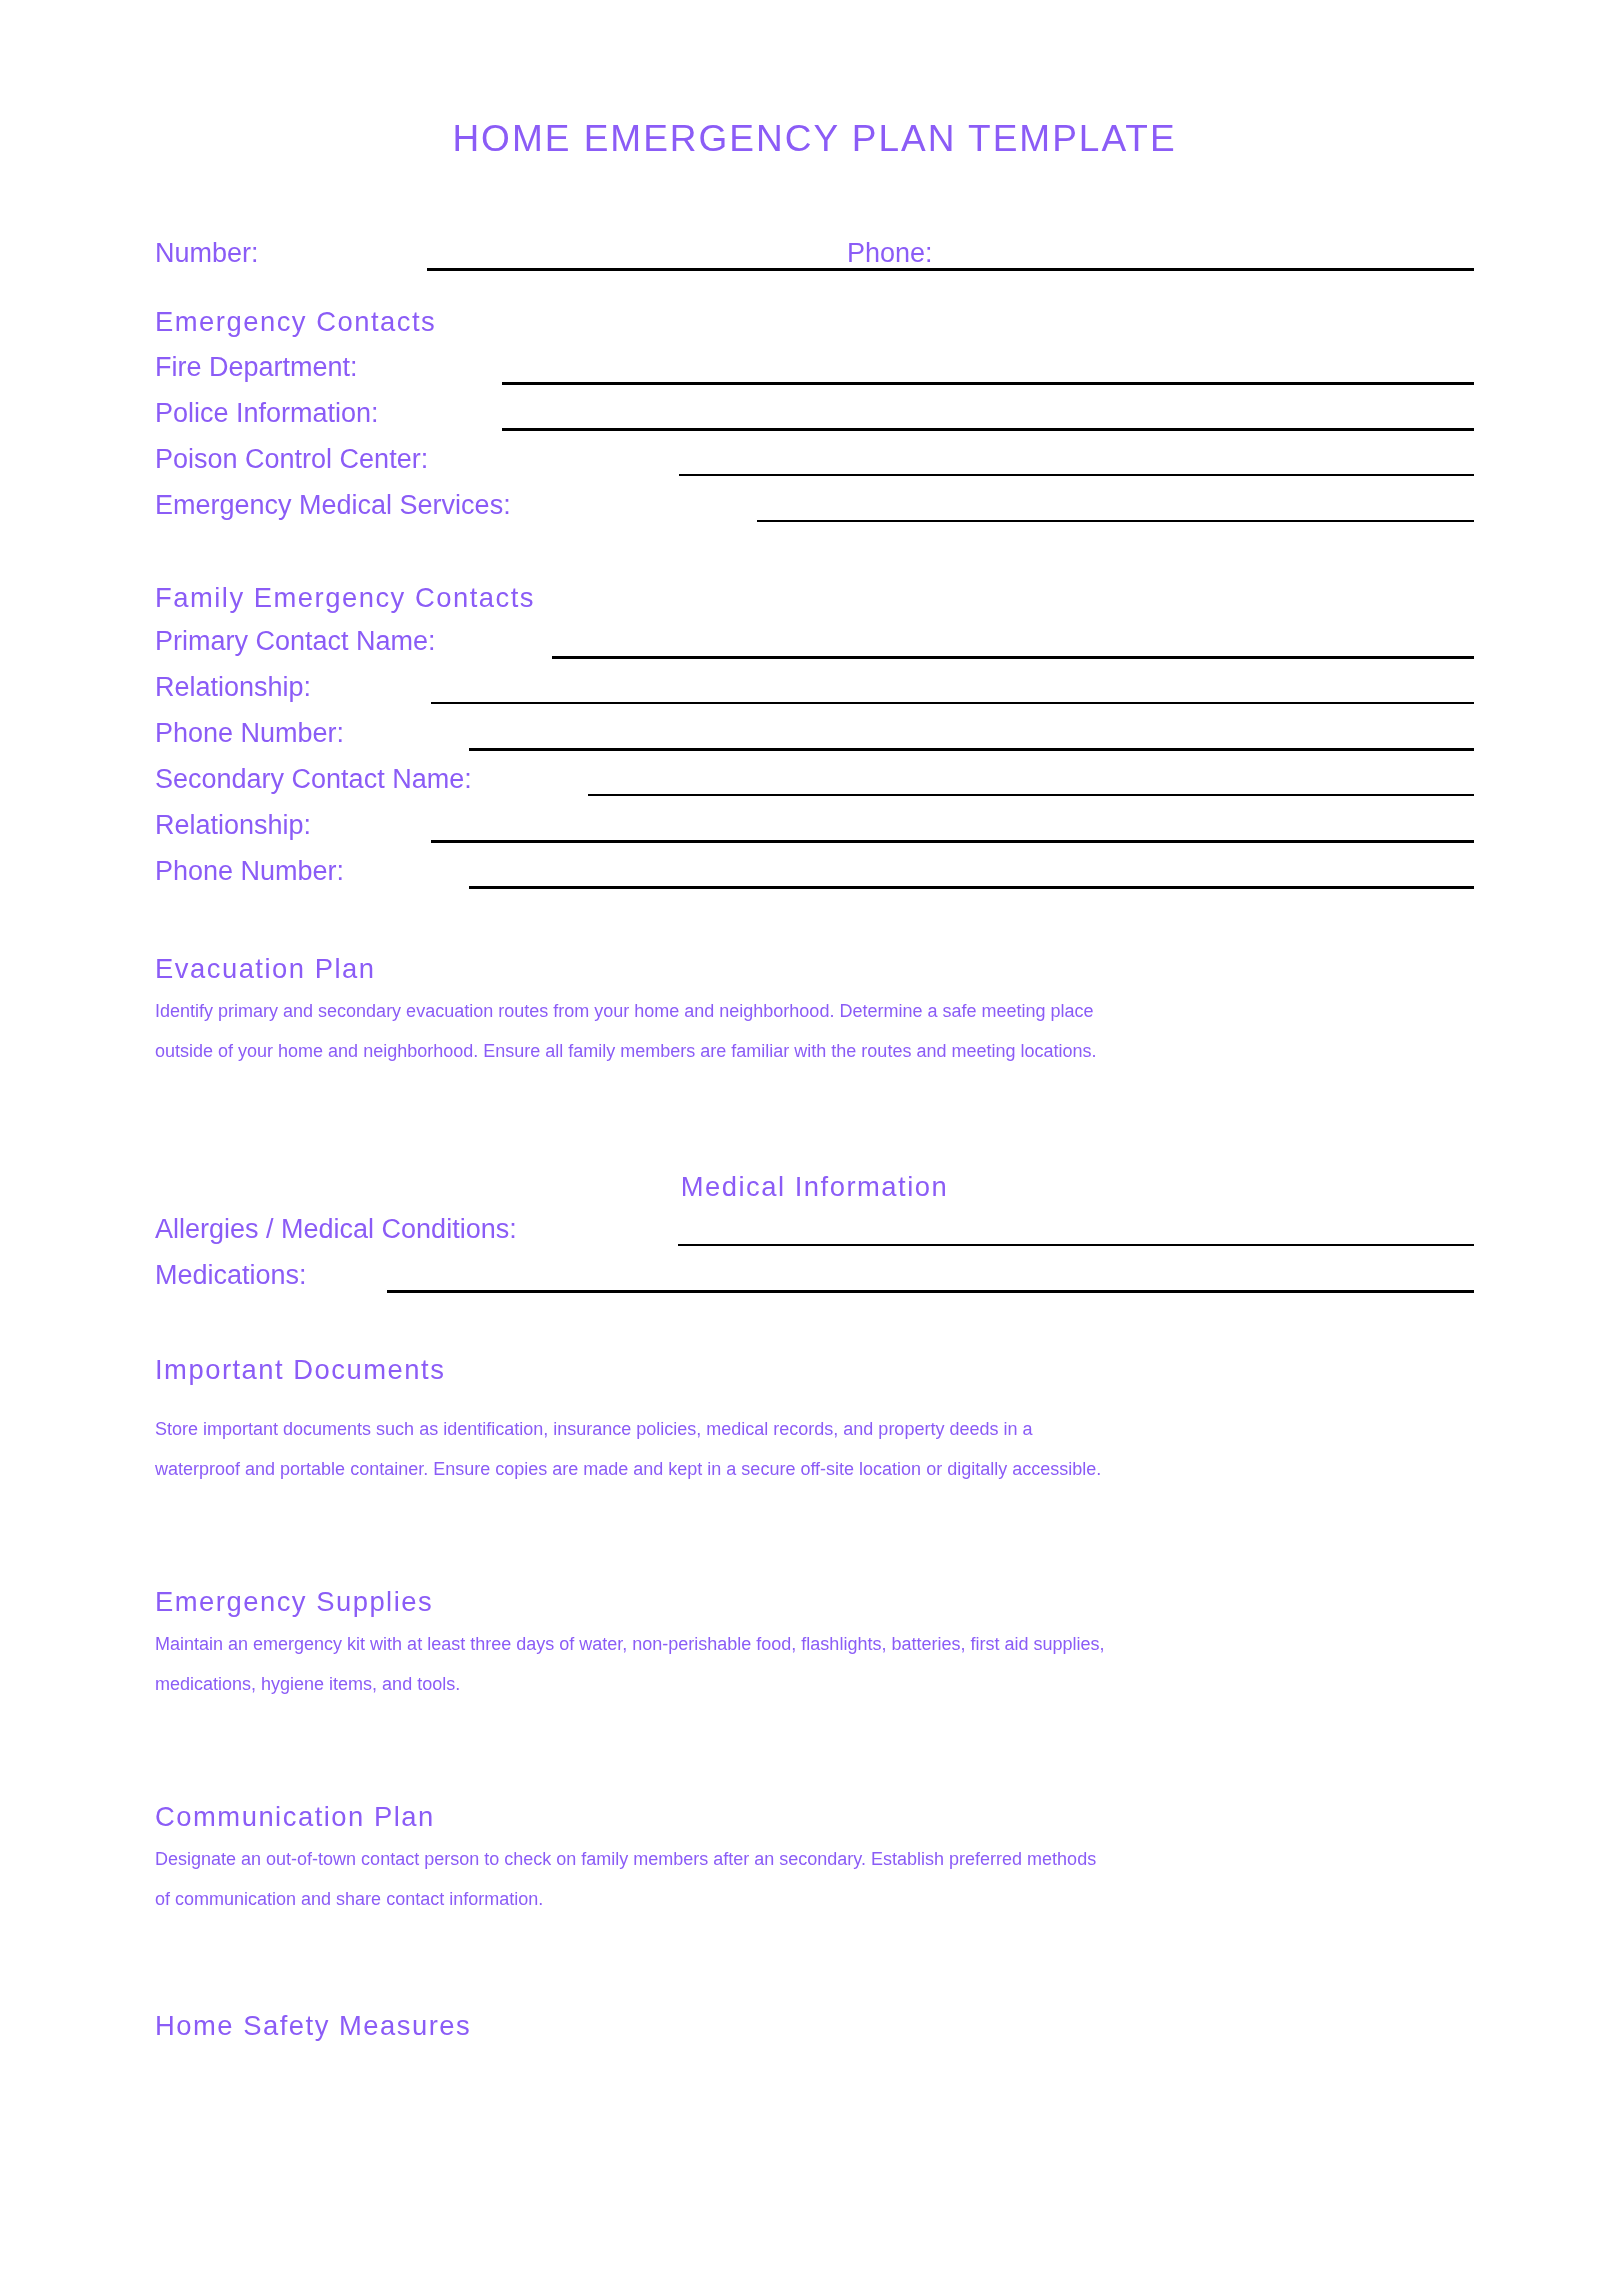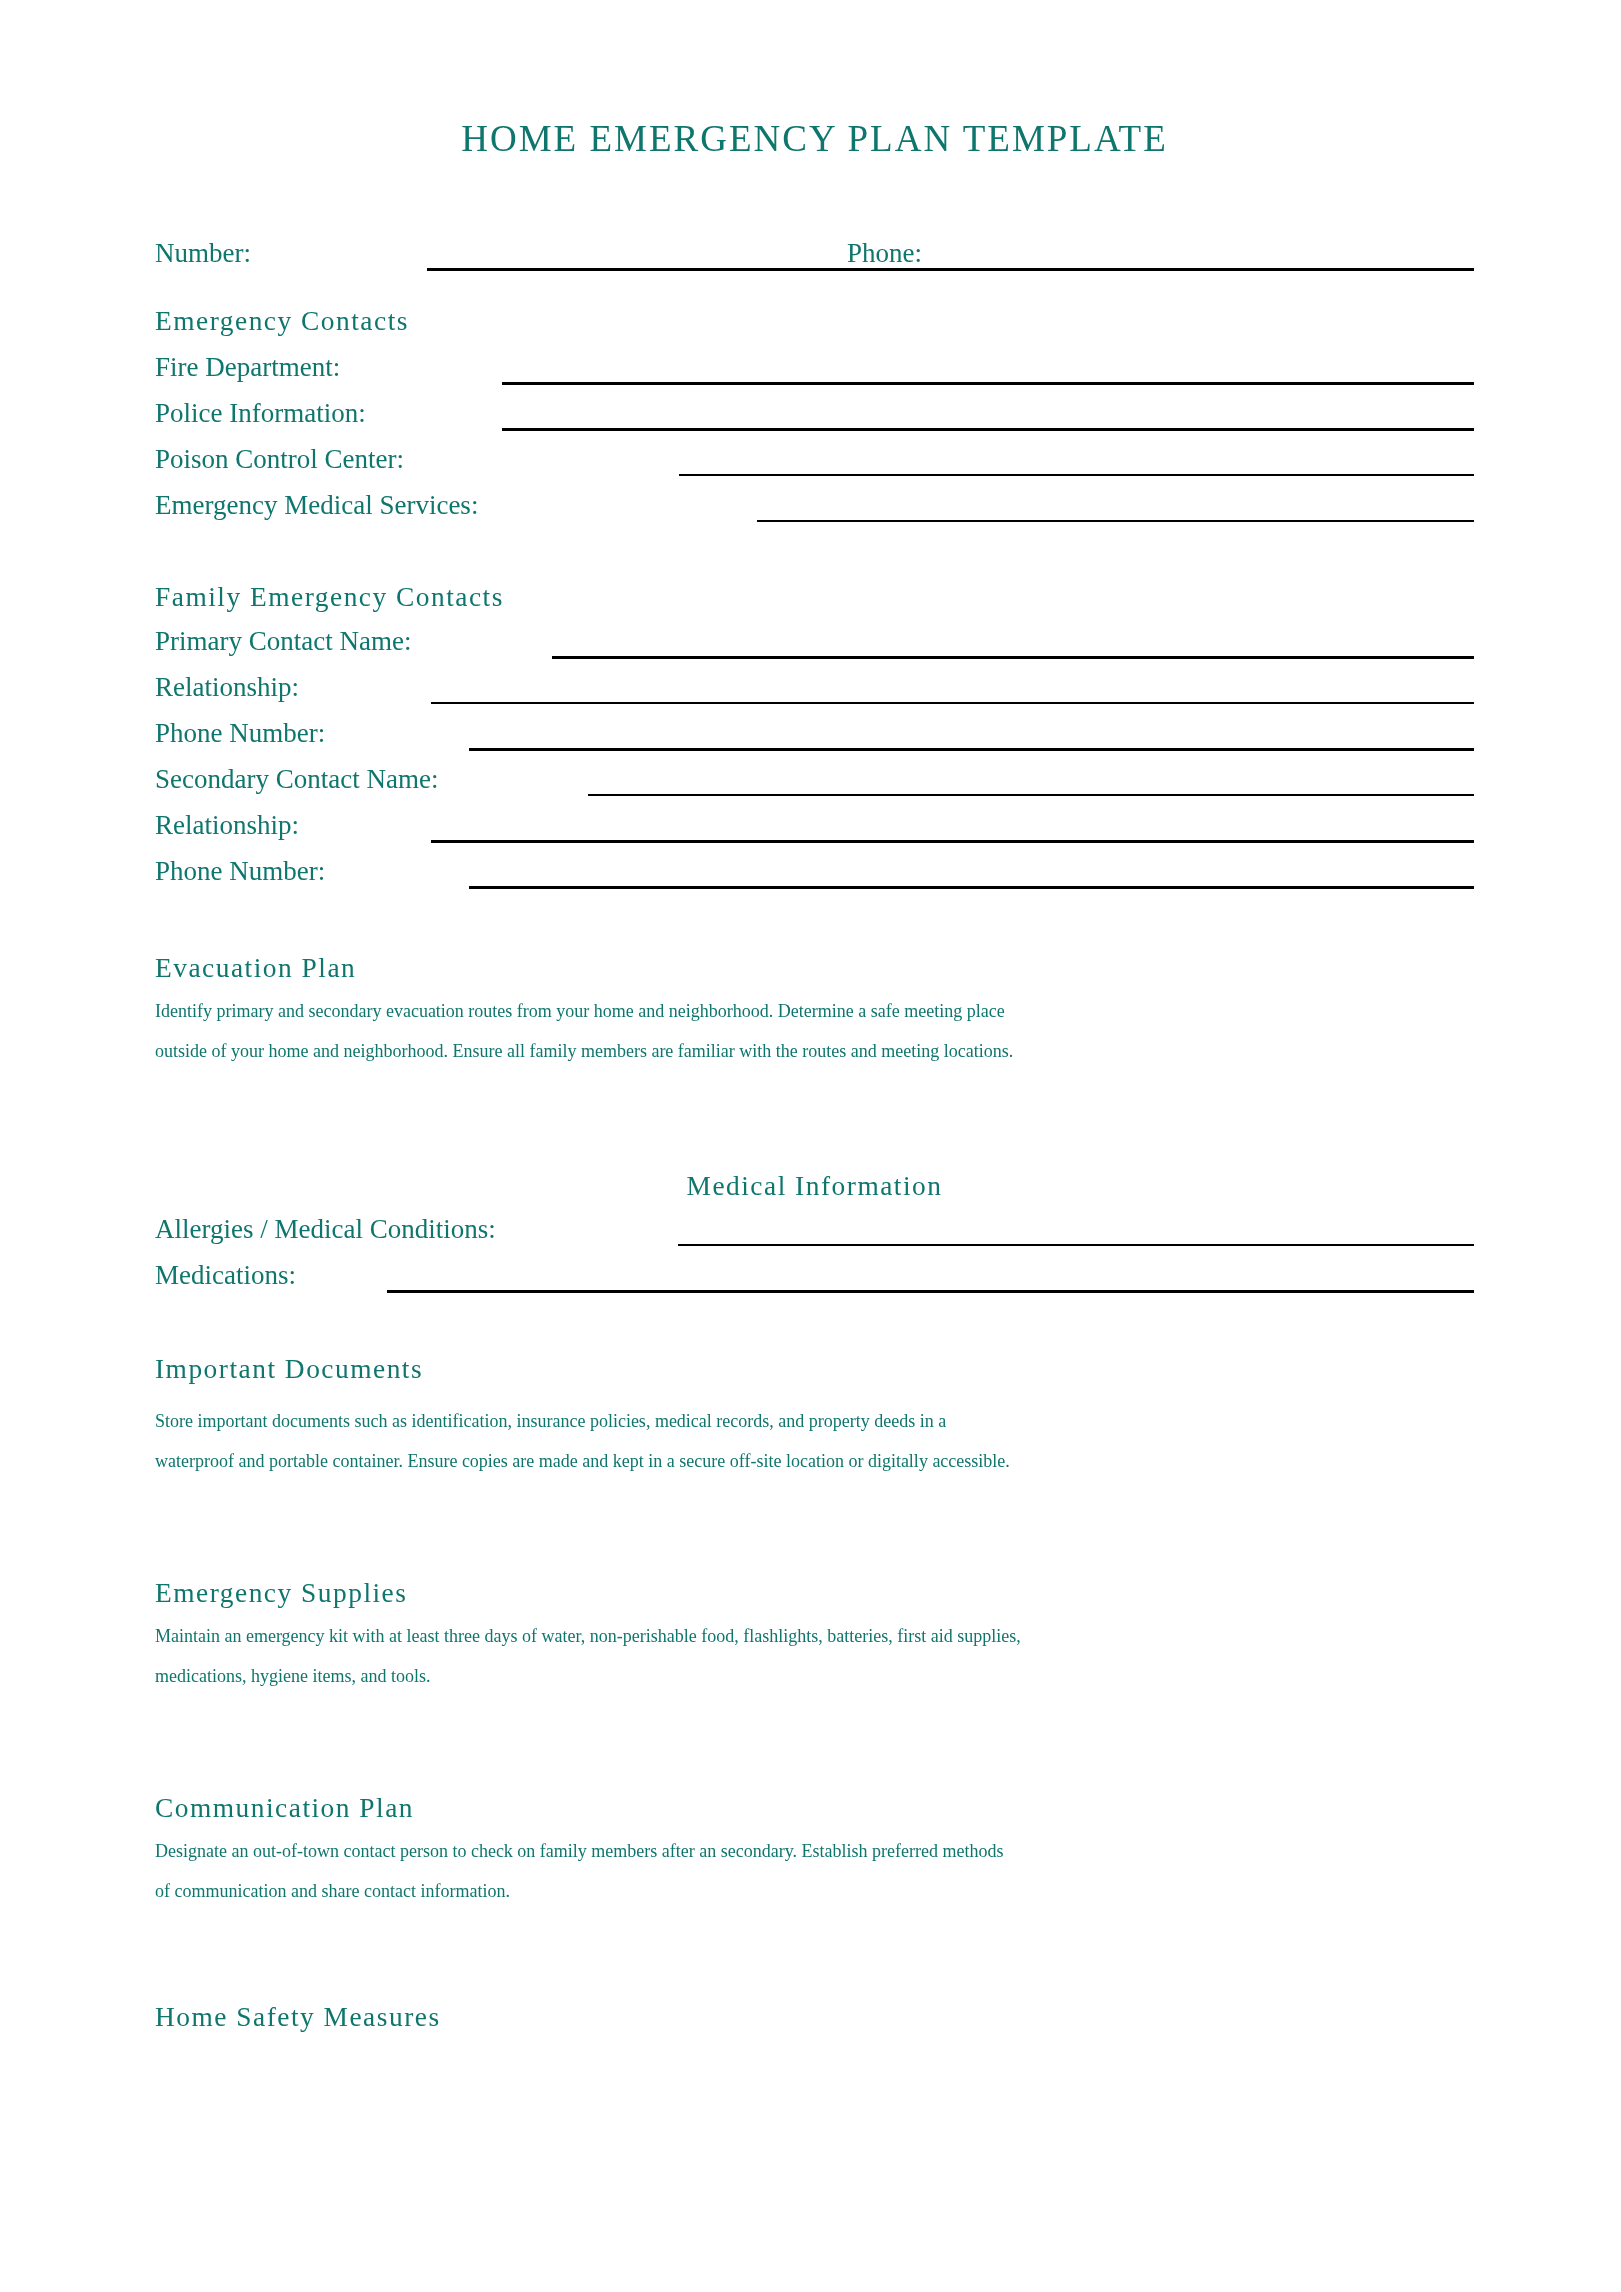--- a/index.html
+++ b/index.html
@@ -1,22 +1,22 @@
 <!DOCTYPE html>
 <html><head>
 <meta charset="utf-8">
 <style>
   html, body { margin: 0; padding: 0; background: #ffffff; }
   .page {
     position: relative;
     width: 1621px;
     height: 2293px;
     background: #ffffff;
-    color: #0f766e;
-    font-family: Liberation Serif, serif;
+    color: #8b5cf6;
+    font-family: Liberation Sans, sans-serif;
     box-sizing: border-box;
     padding: 116px 147px 0 155px;
     overflow: hidden;
   }
   .title {
     margin: 0;
     font-size: 37px;
     line-height: 45px;
     font-weight: normal;
     letter-spacing: 2px;
@@ -68,21 +68,21 @@
   #row-address    { margin-top: 77px; }
   #h-ec           { margin-top: 22px; }
   #row-fire       { margin-top: 14.7px; }
   #h-family       { margin-top: 46px; }
   #row-primary    { margin-top: 13.7px; }
   #h-evac         { margin-top: 51px; }
   #para-evac      { margin-top: 6.9px; }
   #h-medical      { margin-top: 100px; text-align: center; }
   #row-allergies  { margin-top: 11.8px; }
   #h-docs         { margin-top: 48px; }
-  #para-docs      { margin-top: 16px; }
+  #para-docs      { margin-top: 24px; }
   #h-supplies     { margin-top: 97px; }
   #para-supplies  { margin-top: 6.9px; }
   #h-comm         { margin-top: 97px; }
   #para-comm      { margin-top: 6.9px; }
   #h-safety       { margin-top: 91px; }
 </style>
 </head>
 <body>
 
 <div class="page">

